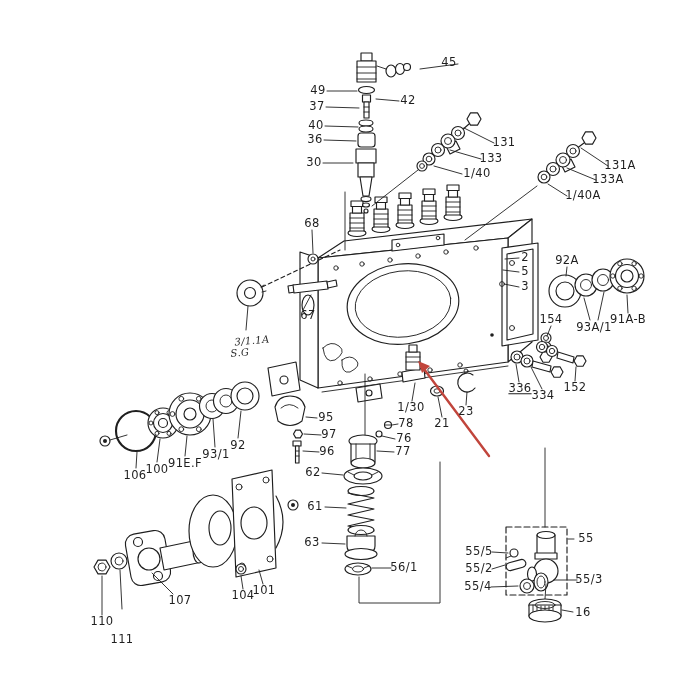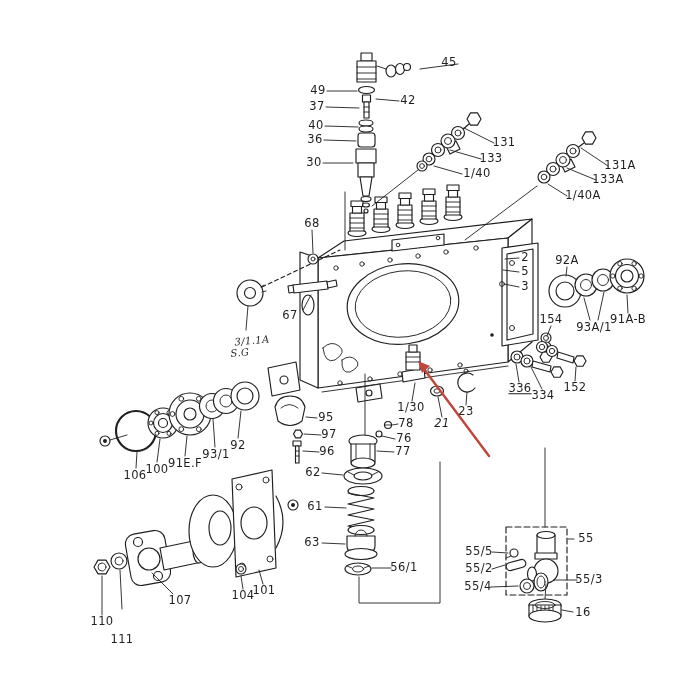--- a/index.html
+++ b/index.html
@@ -412,28 +412,28 @@
       <span class="part-label" style="left: 525px; top: 258px;">2</span>
       <span class="part-label" style="left: 525px; top: 272px;">5</span>
       <span class="part-label" style="left: 525px; top: 287px;">3</span>
       <span class="part-label" style="left: 567px; top: 261px;">92A</span>
       <span class="part-label" style="left: 628px; top: 320px;">91A-B</span>
       <span class="part-label" style="left: 594px; top: 328px; text-align: right;">93A/1</span>
       <span class="part-label" style="left: 551px; top: 320px;">154</span>
       <span class="part-label" style="left: 520px; top: 389px; text-decoration: underline;">336</span>
       <span class="part-label" style="left: 543px; top: 396px;">334</span>
       <span class="part-label" style="left: 575px; top: 388px;">152</span>
-      <span class="part-label" style="left: 290px; top: 316px;">67</span>
+      <span class="part-label" style="left: 308px; top: 316px;">67</span>
       <span class="part-label hand" style="left: 252px; top: 341px;">3/1.1A</span>
       <span class="part-label hand" style="left: 240px; top: 353px;">S.G</span>
       <span class="part-label" style="left: 326px; top: 418px;">95</span>
       <span class="part-label" style="left: 329px; top: 435px;">97</span>
       <span class="part-label" style="left: 327px; top: 452px;">96</span>
       <span class="part-label" style="left: 411px; top: 408px;">1/30</span>
-      <span class="part-label" style="left: 442px; top: 424px; font-style: italic;">21</span>
+      <span class="part-label" style="left: 442px; top: 424px;">21</span>
       <span class="part-label" style="left: 466px; top: 412px;">23</span>
       <span class="part-label" style="left: 406px; top: 424px;">78</span>
       <span class="part-label" style="left: 404px; top: 439px;">76</span>
       <span class="part-label" style="left: 403px; top: 452px; text-align: center;">77</span>
       <span class="part-label" style="left: 313px; top: 473px;">62</span>
       <span class="part-label" style="left: 315px; top: 507px;">61</span>
       <span class="part-label" style="left: 312px; top: 543px;">63</span>
       <span class="part-label" style="left: 404px; top: 568px;">56/1</span>
       <span class="part-label" style="left: 135px; top: 476px;">106</span>
       <span class="part-label" style="left: 157px; top: 470px;">100</span>

